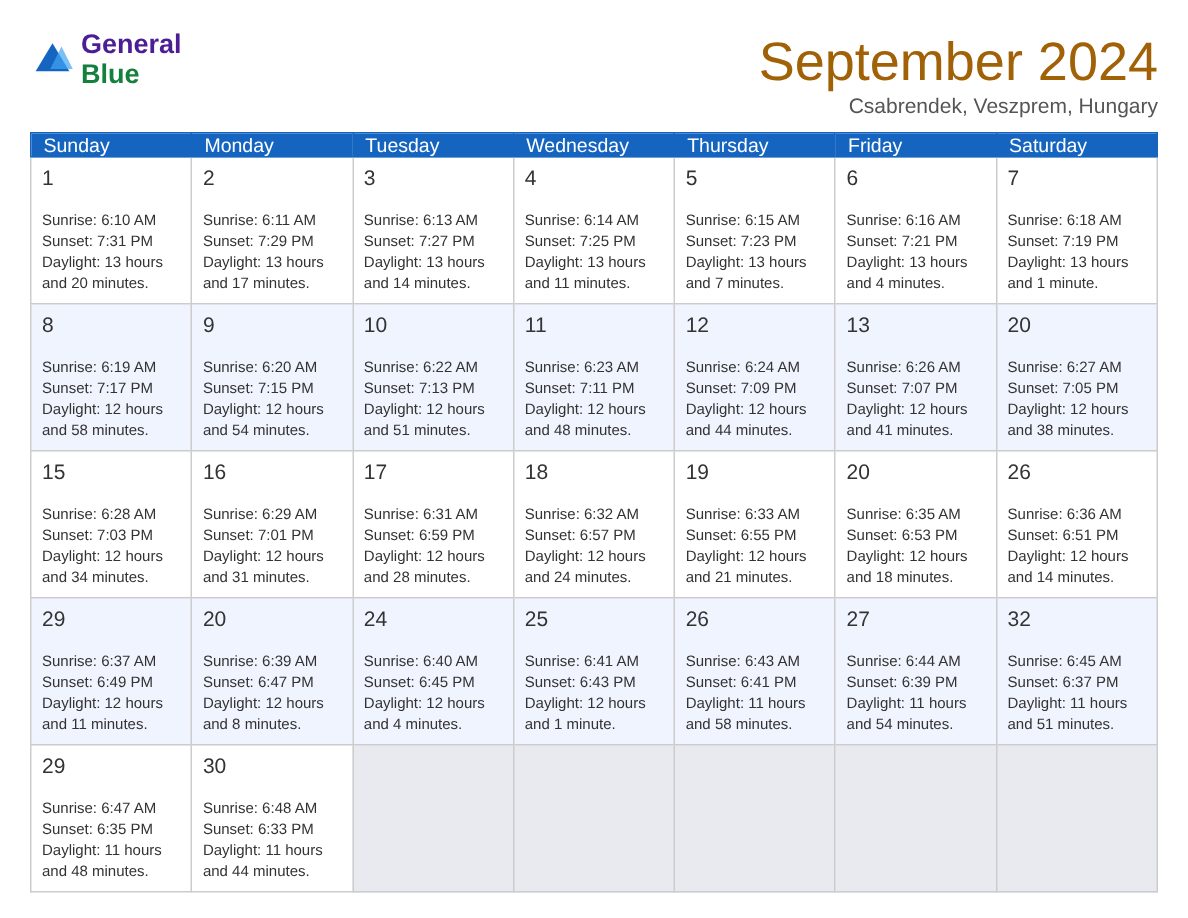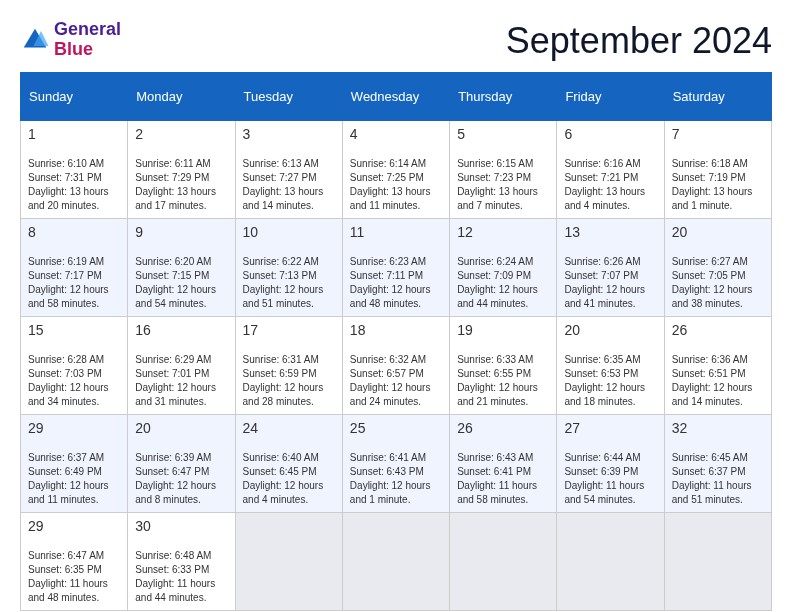--- a/index.html
+++ b/index.html
@@ -20,46 +20,46 @@
       display: flex;
       align-items: center;
       gap: 4px;
     }
     .logo-text {
       font-size: 18px;
       font-weight: bold;
       line-height: 1.1;
     }
     .logo-general { color: #4c1d95; }
-    .logo-blue { color: #be185d; }
+    .logo-blue { color: #15803d; }
     .logo-icon {
       width: 30px;
       height: 30px;
     }
     .title-section {
       text-align: right;
     }
     .month-title {
       font-size: 36px;
       font-weight: normal;
-      color: #0f172a;
+      color: #a16207;
     }
     .subtitle {
       font-size: 14px;
       color: #555;
     }
     .calendar {
       width: 100%;
       border-collapse: collapse;
     }
     .calendar th {
       background-color: #1565c0;
       color: white;
       text-align: left;
-      padding: 16px 8px;
+      padding: 0 8px;
       font-size: 13px;
       font-weight: normal;
       border: 1px solid #1565c0;
     }
     .calendar td {
       vertical-align: top;
       padding: 5px 7px;
       border: 1px solid #ccc;
       font-size: 10.5px;
       color: #333;
@@ -96,20 +96,21 @@
       <polygon points="20,5 35,30 5,30" fill="#1565c0"></polygon>
       <polygon points="28,8 38,28 18,28" fill="#42a5f5" opacity="0.7"></polygon>
     </svg>
     <div class="logo-text">
       <span class="logo-general">General</span><br>
       <span class="logo-blue">Blue</span>
     </div>
   </div>
   <div class="title-section">
     <div class="month-title">September 2024</div>
+    <div class="subtitle">Csabrendek, Veszprem, Hungary</div>
   </div>
 </div>
 
 <table class="calendar">
   <thead>
     <tr>
     <th>Sunday</th>
         <th>Monday</th>
         <th>Tuesday</th>
         <th>Wednesday</th>

